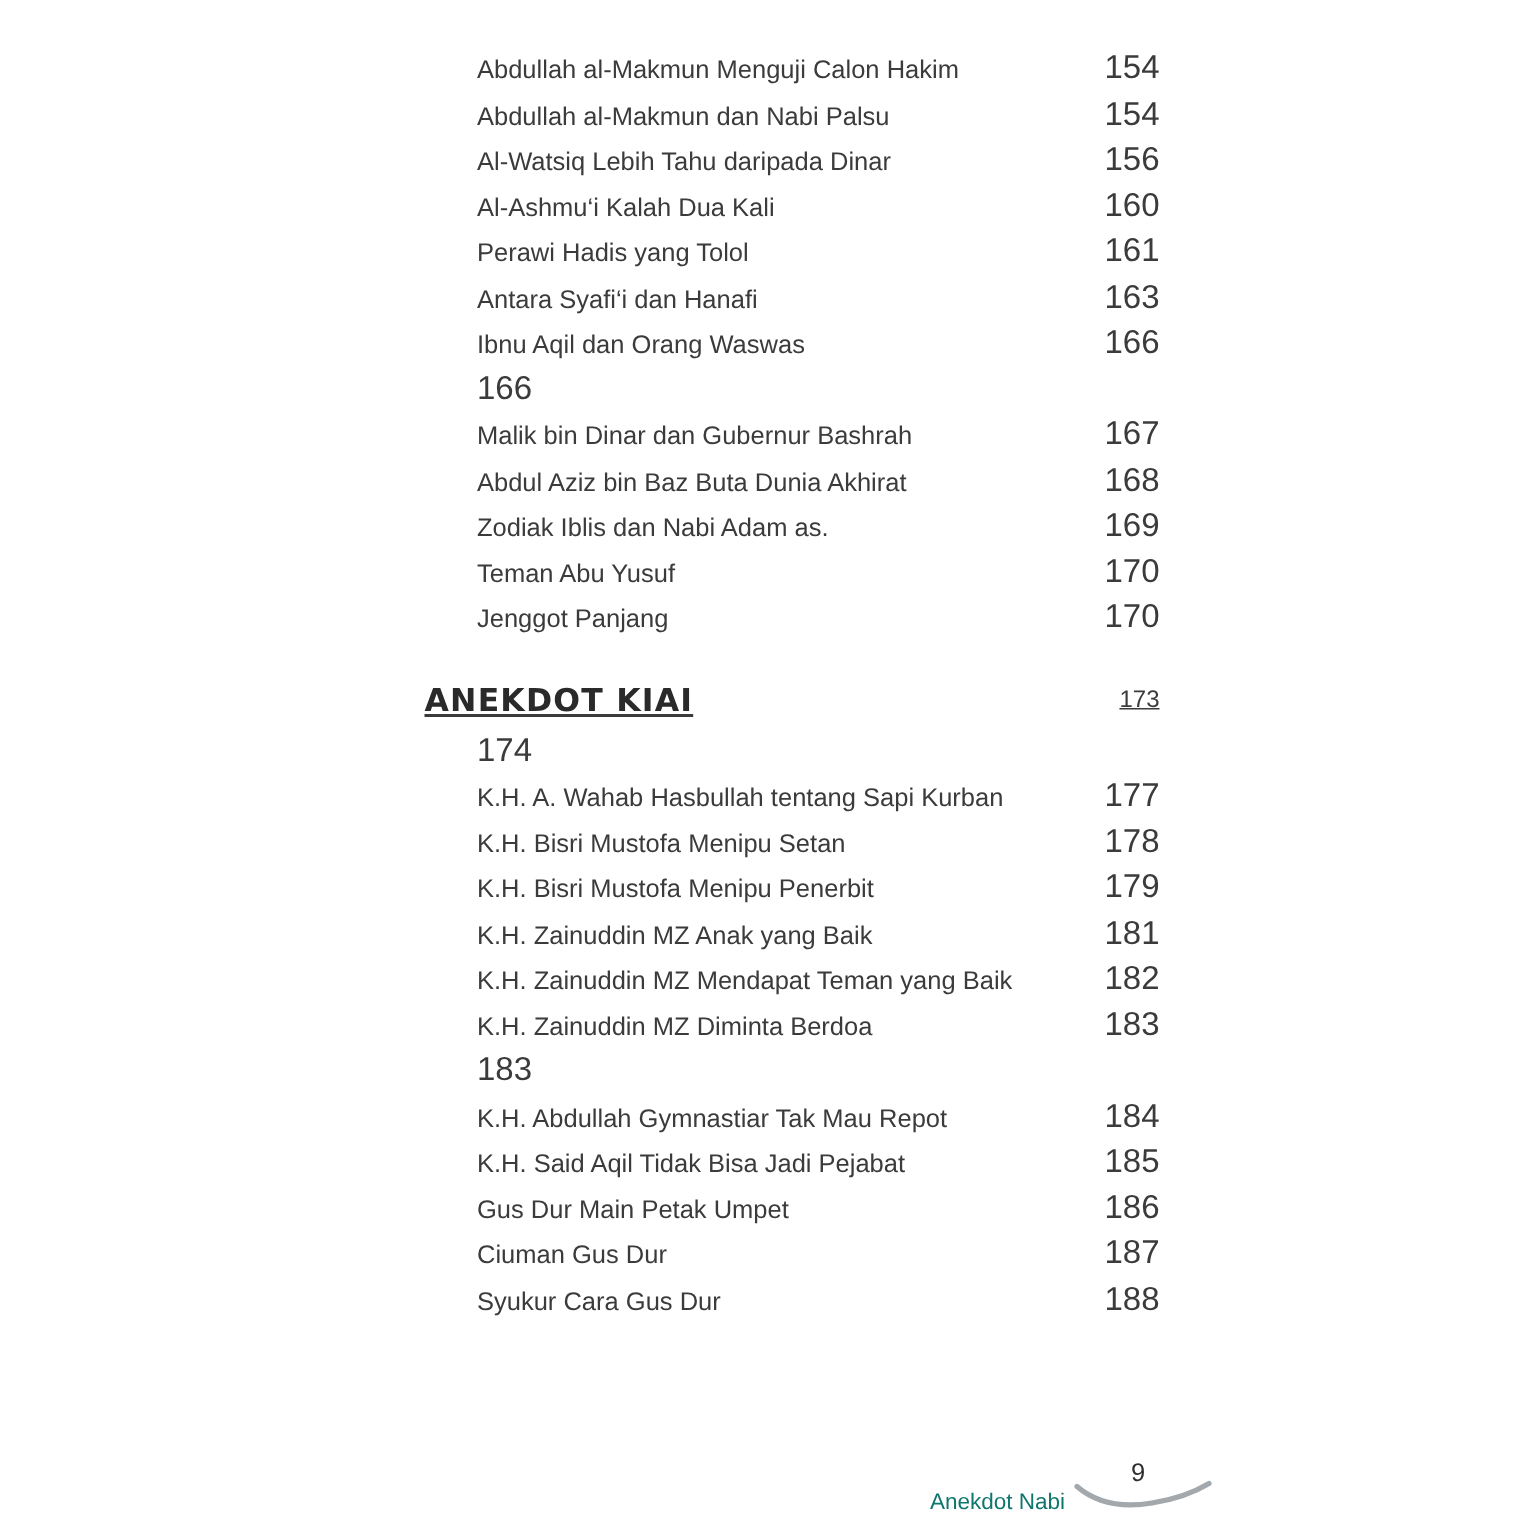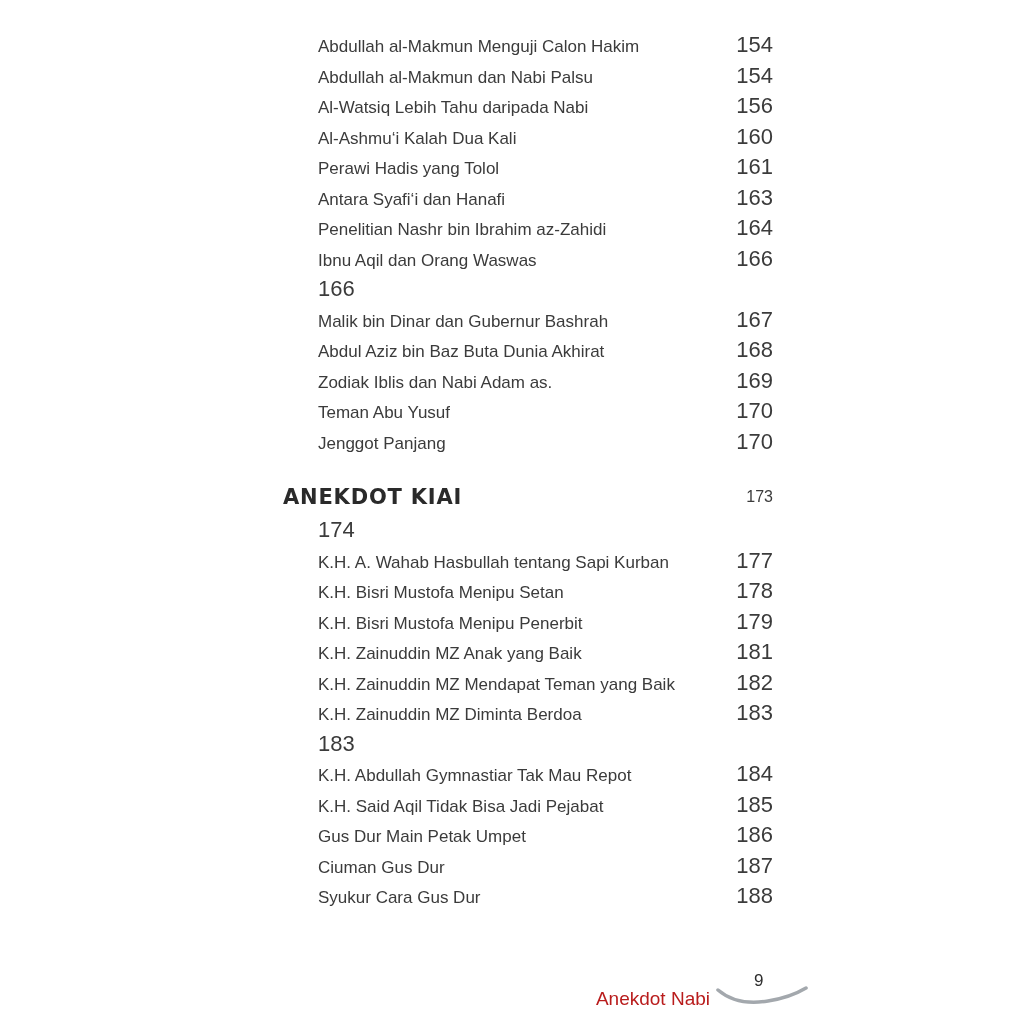--- a/index.html
+++ b/index.html
@@ -39,42 +39,43 @@
     color: #3b3b3b;
     font-size: 22px;
   }
   .toc-section-header {
     display: flex;
     justify-content: space-between;
     align-items: flex-end;
     margin-top: 22px;
     height: 36px;
     line-height: 36px;
+    text-decoration: underline;
   }
   .sec-title {
     font-family: "DejaVu Sans", sans-serif;
     font-weight: 800;
     font-size: 21px;
     letter-spacing: 0.8px;
     color: #2a2a2a;
   }
   .sec-page {
     font-size: 16px;
     color: #3b3b3b;
   }
   .footer {
     position: absolute;
     right: 216px;
     bottom: 14px;
     display: flex;
     align-items: baseline;
   }
   .footer-title {
-    font-size: 19px;
-    color: #b91c1c;
+    font-size: 15px;
+    color: #0f766e;
     white-space: nowrap;
   }
   .footer-deco {
     position: relative;
     display: inline-block;
     width: 92px;
     height: 28px;
     margin-left: 6px;
     vertical-align: baseline;
   }
@@ -101,43 +102,39 @@
     <span class="row-label">Abdullah al-Makmun Menguji Calon Hakim</span>
     <span class="row-page">154</span>
   </div>
 
   <div class="toc-row">
     <span class="row-label">Abdullah al-Makmun dan Nabi Palsu</span>
     <span class="row-page">154</span>
   </div>
 
   <div class="toc-row">
-    <span class="row-label">Al-Watsiq Lebih Tahu daripada Nabi</span>
+    <span class="row-label">Al-Watsiq Lebih Tahu daripada Dinar</span>
     <span class="row-page">156</span>
   </div>
 
   <div class="toc-row">
     <span class="row-label">Al-Ashmu‘i Kalah Dua Kali</span>
     <span class="row-page">160</span>
   </div>
 
   <div class="toc-row">
     <span class="row-label">Perawi Hadis yang Tolol</span>
     <span class="row-page">161</span>
   </div>
 
   <div class="toc-row">
     <span class="row-label">Antara Syafi‘i dan Hanafi</span>
     <span class="row-page">163</span>
   </div>
 
-  <div class="toc-row">
-    <span class="row-label">Penelitian Nashr bin Ibrahim az-Zahidi</span>
-    <span class="row-page">164</span>
-  </div>
 
   <div class="toc-row">
     <span class="row-label">Ibnu Aqil dan Orang Waswas</span>
     <span class="row-page">166</span>
   </div>
 
   <div class="toc-row">
     <span class="row-page">166</span>
   </div>
 

